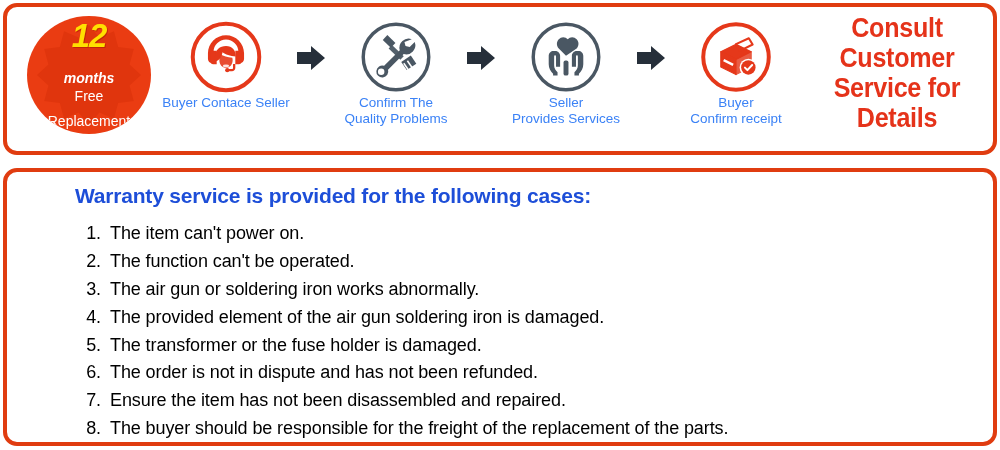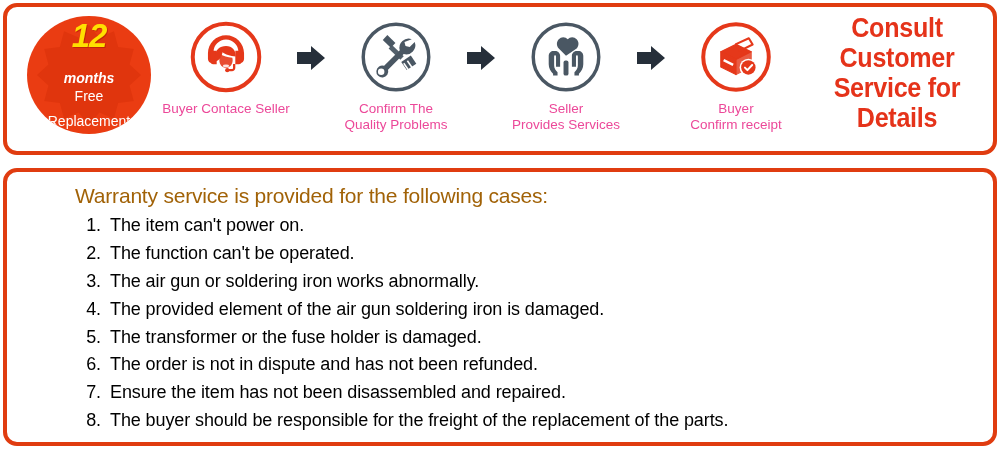--- a/index.html
+++ b/index.html
@@ -122,23 +122,22 @@
     display: flex;
     flex-direction: column;
     align-items: center;
     padding-top: 12px;
   }
   .step .circle {
     width: 76px;
     height: 76px;
   }
   .step .step-label {
-    margin-top: 6px;
     text-align: center;
-    color: #ec4899;
+    color: #3b82f6;
     font-size: 13.5px;
     line-height: 1.18;
     white-space: pre-line;
   }
   .arrow {
     flex: 0 0 auto;
     width: 40px;
     display: flex;
     align-items: flex-start;
     justify-content: center;
@@ -167,24 +166,24 @@
 
   
   .warranty-inner {
     position: absolute;
     left: 68px;
     top: 12px;
     right: 10px;
   }
   .warranty-title {
     font-size: 21px;
-    font-weight: normal;
-    color: #a16207;
+    font-weight: bold;
+    color: #1d4ed8;
     letter-spacing: -.2px;
-    margin-bottom: 4px;
+    margin-bottom: 12px;
   }
   .w-list {
     list-style: none;
     margin: 0;
     padding: 0;
   }
   .w-item {
     display: flex;
     align-items: baseline;
     font-size: 18px;

